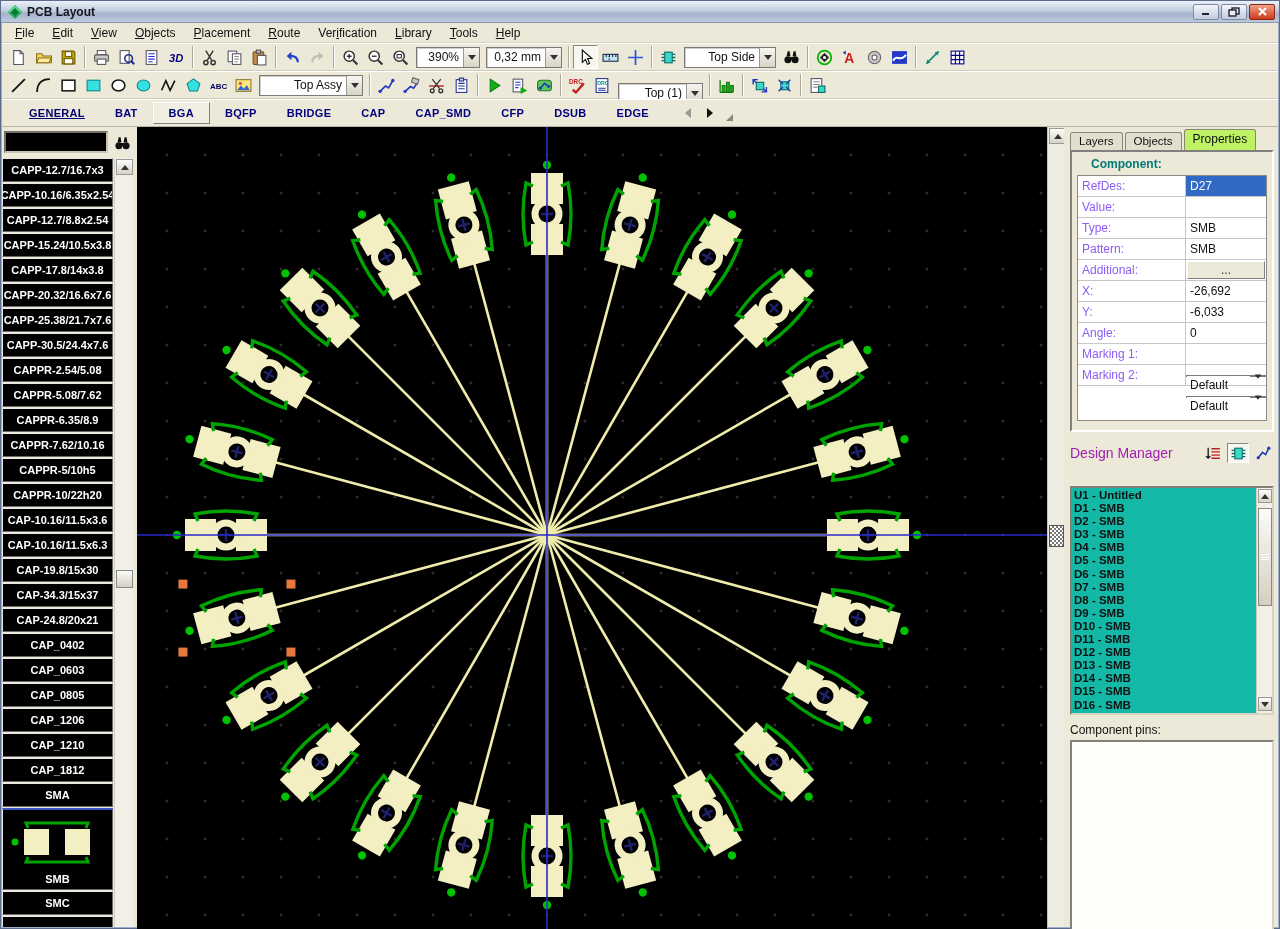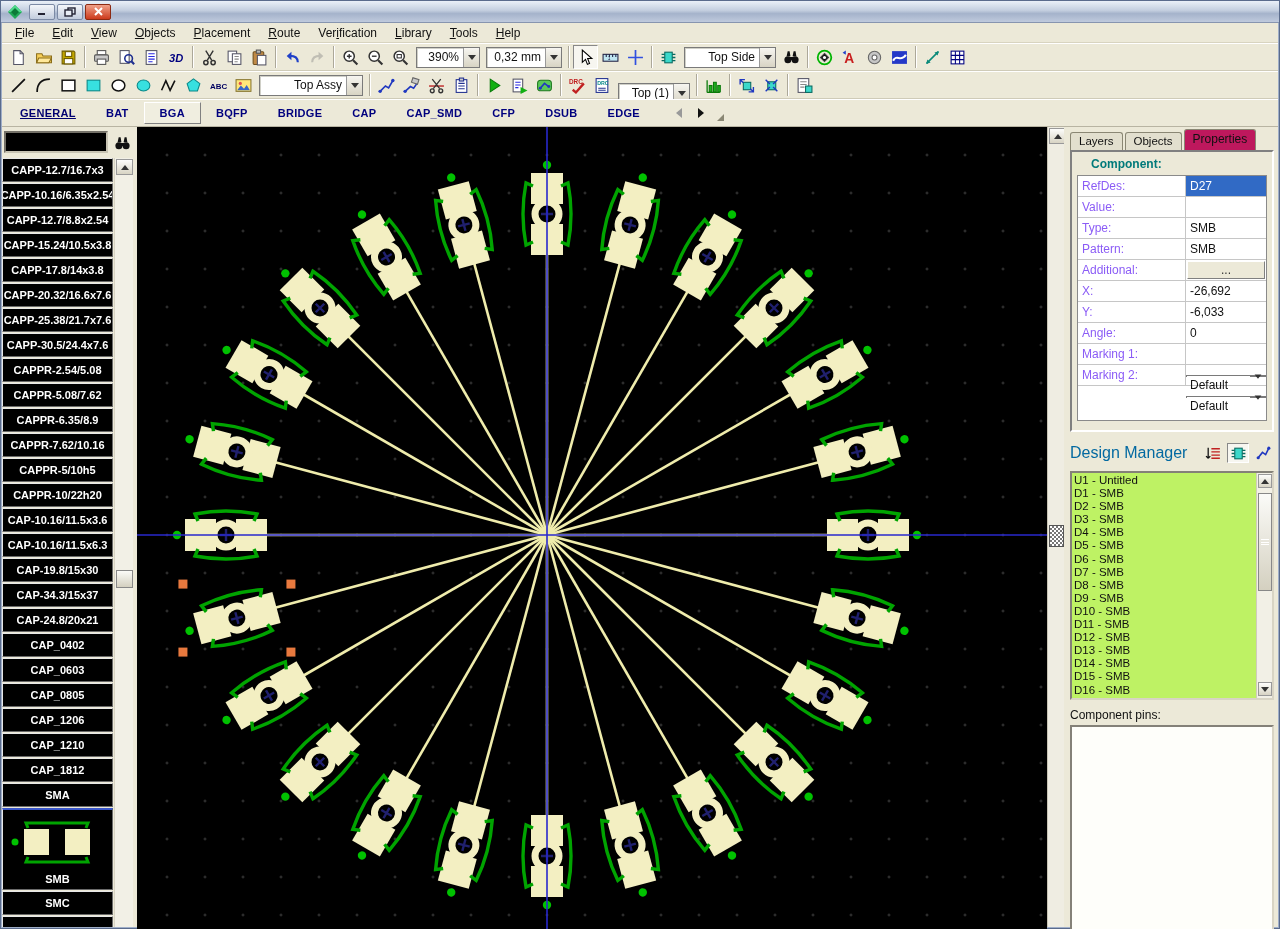--- a/index.html
+++ b/index.html
@@ -35,21 +35,21 @@
   .combo .field { flex:1; padding:2px 4px; font-size:12px; color:#111; white-space:nowrap; overflow:hidden; }
   .combo .arrow { width:16px; background:linear-gradient(180deg,#F6F5F0,#D8D4C4); border-left:1px solid #999;
     display:flex; align-items:center; justify-content:center; }
   .tri-dn { width:0; height:0; border-left:4px solid transparent; border-right:4px solid transparent; border-top:5px solid #333; }
   .tri-up { width:0; height:0; border-left:4px solid transparent; border-right:4px solid transparent; border-bottom:5px solid #333; }
   .tri-l { width:0; height:0; border-top:5px solid transparent; border-bottom:5px solid transparent; border-right:6px solid #444; }
   .tri-r { width:0; height:0; border-top:5px solid transparent; border-bottom:5px solid transparent; border-left:6px solid #111; }
 
   
   .tabstrip { position:absolute; left:1px; right:1px; top:98px; height:28px; background:#ECE9D8; display:flex;
-    align-items:center; padding-left:3px; border-top:1px solid #fff; border-bottom:1px solid #B8B4A2; }
+    align-items:center; padding-left:12px; border-top:1px solid #fff; border-bottom:1px solid #B8B4A2; }
   .libtab { padding:4px 15px; font-weight:bold; color:#00007E; font-size:11px; letter-spacing:.3px; }
   .libtab.active { text-decoration:underline; color:#000070; }
   .libtab.raised { border:1px solid; border-color:#fff #808080 #808080 #fff; background:#F0EEE0; }
   .tab-nav { display:flex; margin-left:14px; gap:2px; }
   .tab-nav .nbtn { width:20px; height:20px; display:flex; align-items:center; justify-content:center; }
   .corner { width:0; height:0; border-left:7px solid transparent; border-bottom:7px solid #8A8774; margin-left:6px; margin-top:8px; }
 
   
   .leftpanel { position:absolute; left:1px; top:126px; width:135px; bottom:1px; background:#ECE9D8;padding-left:40px; }
   .pat-search { position:absolute; left:2px; top:4px; width:104px; height:22px; background:#000;
@@ -74,58 +74,59 @@
   .checker { background-color:#fff;
     background-image:linear-gradient(45deg,#777 25%,transparent 25%,transparent 75%,#777 75%),
                      linear-gradient(45deg,#777 25%,transparent 25%,transparent 75%,#777 75%);
     background-size:4px 4px; background-position:0 0,2px 2px; border:1px solid #555; }
 
   
   .rightpanel { position:absolute; left:1063px; right:1px; top:126px; bottom:1px; background:#ECE9D8; padding:2px 4px 0 6px; }
   .rtabs { display:flex; height:21px; align-items:flex-end; }
   .rtab { padding:2px 8px 3px; font-size:11.5px; color:#111; border:1px solid #8A8774; border-bottom:none;
     border-radius:3px 3px 0 0; background:#E2DFCE; margin-right:2px; height:18px; }
-  .rtab.active { background:#be185d; height:21px; font-size:12px; position:relative; z-index:2; }
+  .rtab.active { background:#bef264; height:21px; font-size:12px; position:relative; z-index:2; }
   .prop-outer { border:2px solid; border-color:#808080 #FFFFFF #FFFFFF #808080; background:#ECE9D8; height:282px; padding:4px 5px; position:relative; z-index:1; }
   .comp-header { color:#007A7A; font-weight:bold; font-size:12px; margin:1px 0 4px 14px; }
   .prop-table { background:#fff; border:1px solid #8A8A8A; height:calc(100% - 24px); overflow:hidden; }
   .prow { display:flex; height:21px; border-bottom:1px solid #C6C6C6; }
   .prow .plabel { width:108px; border-right:1px solid #C6C6C6; padding:3px 4px; color:#8b5cf6; font-size:12px; }
   .prow .pval { flex:1; padding:3px 4px; font-size:12px; color:#111; display:flex; align-items:center; }
   .pval.sel { background:#316AC5; color:#fff; padding:2px 4px; }
   .pval.btn { margin:1px; border:1px solid; border-color:#fff #808080 #808080 #fff; background:#ECE9D8; justify-content:center; color:#333; }
   .pval.drop { padding:0;margin-top:32px; }
   .mini-combo { display:flex; width:100%; height:100%; border:1px solid #7A7A7A; }
   .mini-combo .mc-f { flex:1; padding:2px 3px; background:#fff; }
   .mini-combo .mc-a { width:15px; background:linear-gradient(180deg,#F6F5F0,#D0CCBC); border-left:1px solid #999; display:flex; align-items:center; justify-content:center; }
   .dm-header { display:flex; align-items:center; margin-top:9px; height:24px; }
-  .dm-title { font-size:16px; color:#0369a1; flex:1; }
+  .dm-title { font-size:14px; color:#a21caf; flex:1; }
   .dm-btn { width:22px; height:20px; display:flex; align-items:center; justify-content:center; margin-left:3px; }
   .dm-btn.pressed { border:1px solid; border-color:#888 #fff #fff #888; background:#F7F6F0; }
-  .dm-list { position:relative; margin-top:6px; height:229px; border:2px inset #D8D4C4; background:#bef264; overflow:hidden; }
+  .dm-list { position:relative; margin-top:21px; height:229px; border:2px inset #D8D4C4; background:#14b8a6; overflow:hidden;font-weight:bold; }
   .dm-items { position:absolute; left:2px; top:1px; right:17px; font-size:11.5px; line-height:13.1px; color:#111; }
   .dm-scroll { position:absolute; right:0; top:0; width:16px; bottom:0; background:#F2F0E6; border-left:1px solid #D0CCBC; }
   .grip { display:flex; flex-direction:column; gap:1.5px; align-items:center; }
   .grip i { display:block; width:8px; height:1px; background:#777; border-bottom:1px solid #fff; }
   .pins-label { margin-top:8px; font-size:12px; color:#111; }
   .pins-box { margin-top:3px; border:2px inset #D8D4C4; background:#FEFEFA; height:206px; }
 </style>
 </head>
 <body>
 
 <div class="win">
 
   <div class="titlebar">
     <span class="app-icon">
       <svg viewBox="0 0 16 16" width="16" height="16">
           <path d="M8 1l7 7-7 7-7-7z" fill="#1FA856"></path>
           <path d="M8 1l7 7H1z" fill="#4ED98A"></path>
           <path d="M8 4l4 4-4 4-4-4z" fill="#0B7A38"></path>
         </svg>
     </span>
+    <span class="title">PCB Layout</span>
     <span class="winbtn">
         <svg width="12" height="9" viewBox="0 0 12 9">
           <rect x="2" y="6" width="7" height="2" fill="#223"></rect>
         </svg>
       </span>
     <span class="winbtn">
         <svg width="12" height="10" viewBox="0 0 12 10">
           <rect x="4" y="1" width="7" height="6" fill="none" stroke="#223" stroke-width="1.4"></rect>
           <rect x="1" y="3" width="7" height="6" fill="#E8EDF5" stroke="#223" stroke-width="1.4"></rect>
         </svg>
@@ -551,21 +552,21 @@
       </span>
       <span class="tbtn">
         <span style="display: flex;">
           <svg viewBox="0 0 16 16" width="17" height="17">
             <rect x="2" y="1.5" width="11" height="13" fill="#fff" stroke="#203090"></rect>
             <text x="3" y="7.5" font-size="5" font-weight="bold" fill="#0A8A8A" font-family="Liberation Sans,sans-serif">DRC</text>
             <path d="M4 10.5h7M4 12.5h7" stroke="#203090"></path>
           </svg>
         </span>
       </span>
-      <span class="combo" style="width: 72px; margin-top: 16px;">
+      <span class="combo" style="width: 85px; margin-top: 16px;">
         <span class="field">Top (1)</span>
         <span class="arrow">
           <span class="tri-dn"></span>
         </span>
       </span>
       <span class="tsep"></span>
       <span class="tbtn">
         <span style="display: flex;">
           <svg viewBox="0 0 16 16" width="17" height="17">
             <path d="M2 14.5h12M2 14.5V3" stroke="#0A7A0A" stroke-width="1.2"></path>

